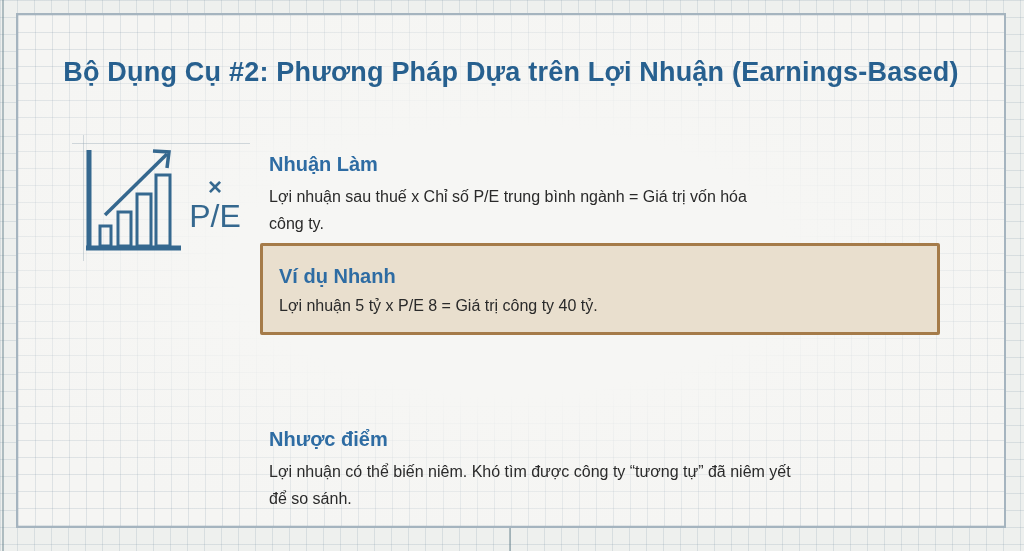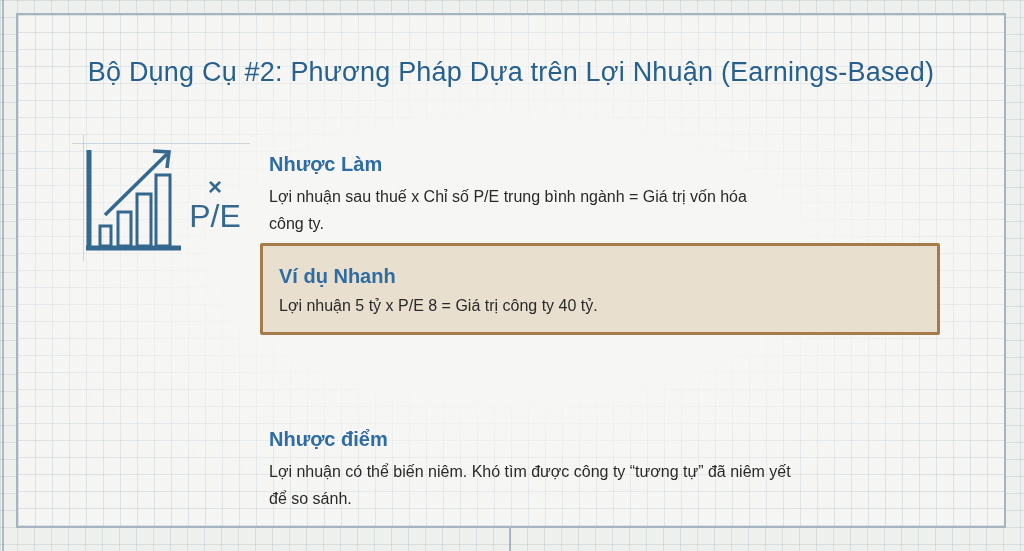--- a/index.html
+++ b/index.html
@@ -33,21 +33,21 @@
     background-size:17px 17px;
   }
   .card::after {
     content:""; position:absolute; inset:0;
     background:radial-gradient(ellipse 62% 58% at 50% 48%, rgba(246,246,244,1) 45%, rgba(246,246,244,0) 100%);
   }
   .card > * { position:absolute; z-index:2; }
 
   .title {
     top:42px; left:0; right:0; text-align:center;
-    font-size:27px; font-weight:normal; color:#27608f;
+    font-size:27px; font-weight:bold; color:#27608f;
     letter-spacing:0.2px;
   }
 
   
   .guide { position:absolute; background:rgba(150,168,180,0.40); z-index:1; }
   .guide-h { left:54px; top:128px; width:178px; height:1px; }
   .guide-v { left:65px; top:120px; width:1px; height:126px; }
 
   .icon-chart { left:67px; top:132px; }
   .pe-block {
@@ -102,21 +102,21 @@
       <path d="M20,68 L82,7" stroke="#35688f" stroke-width="3.5"></path>
       <path d="M68,4 L84,5 L82,21" stroke="#35688f" stroke-width="3.5" fill="none"></path>
     </svg>
 
     <div class="pe-block">
       <span class="pe-times">×</span>
       <span class="pe-label">P/E</span>
     </div>
 
     <div class="sec sec-cach-lam">
-      <div class="sec-heading">Nhược Làm</div>
+      <div class="sec-heading">Nhuận Làm</div>
       <div class="sec-body">Lợi nhuận sau thuế x Chỉ số P/E trung bình ngành = Giá trị vốn hóa
 công ty.</div>
     </div>
 
     <div class="sec highlight-box">
       <div class="sec-heading">Ví dụ Nhanh</div>
       <div class="sec-body">Lợi nhuận 5 tỷ x P/E 8 = Giá trị công ty 40 tỷ.</div>
     </div>
 
 

